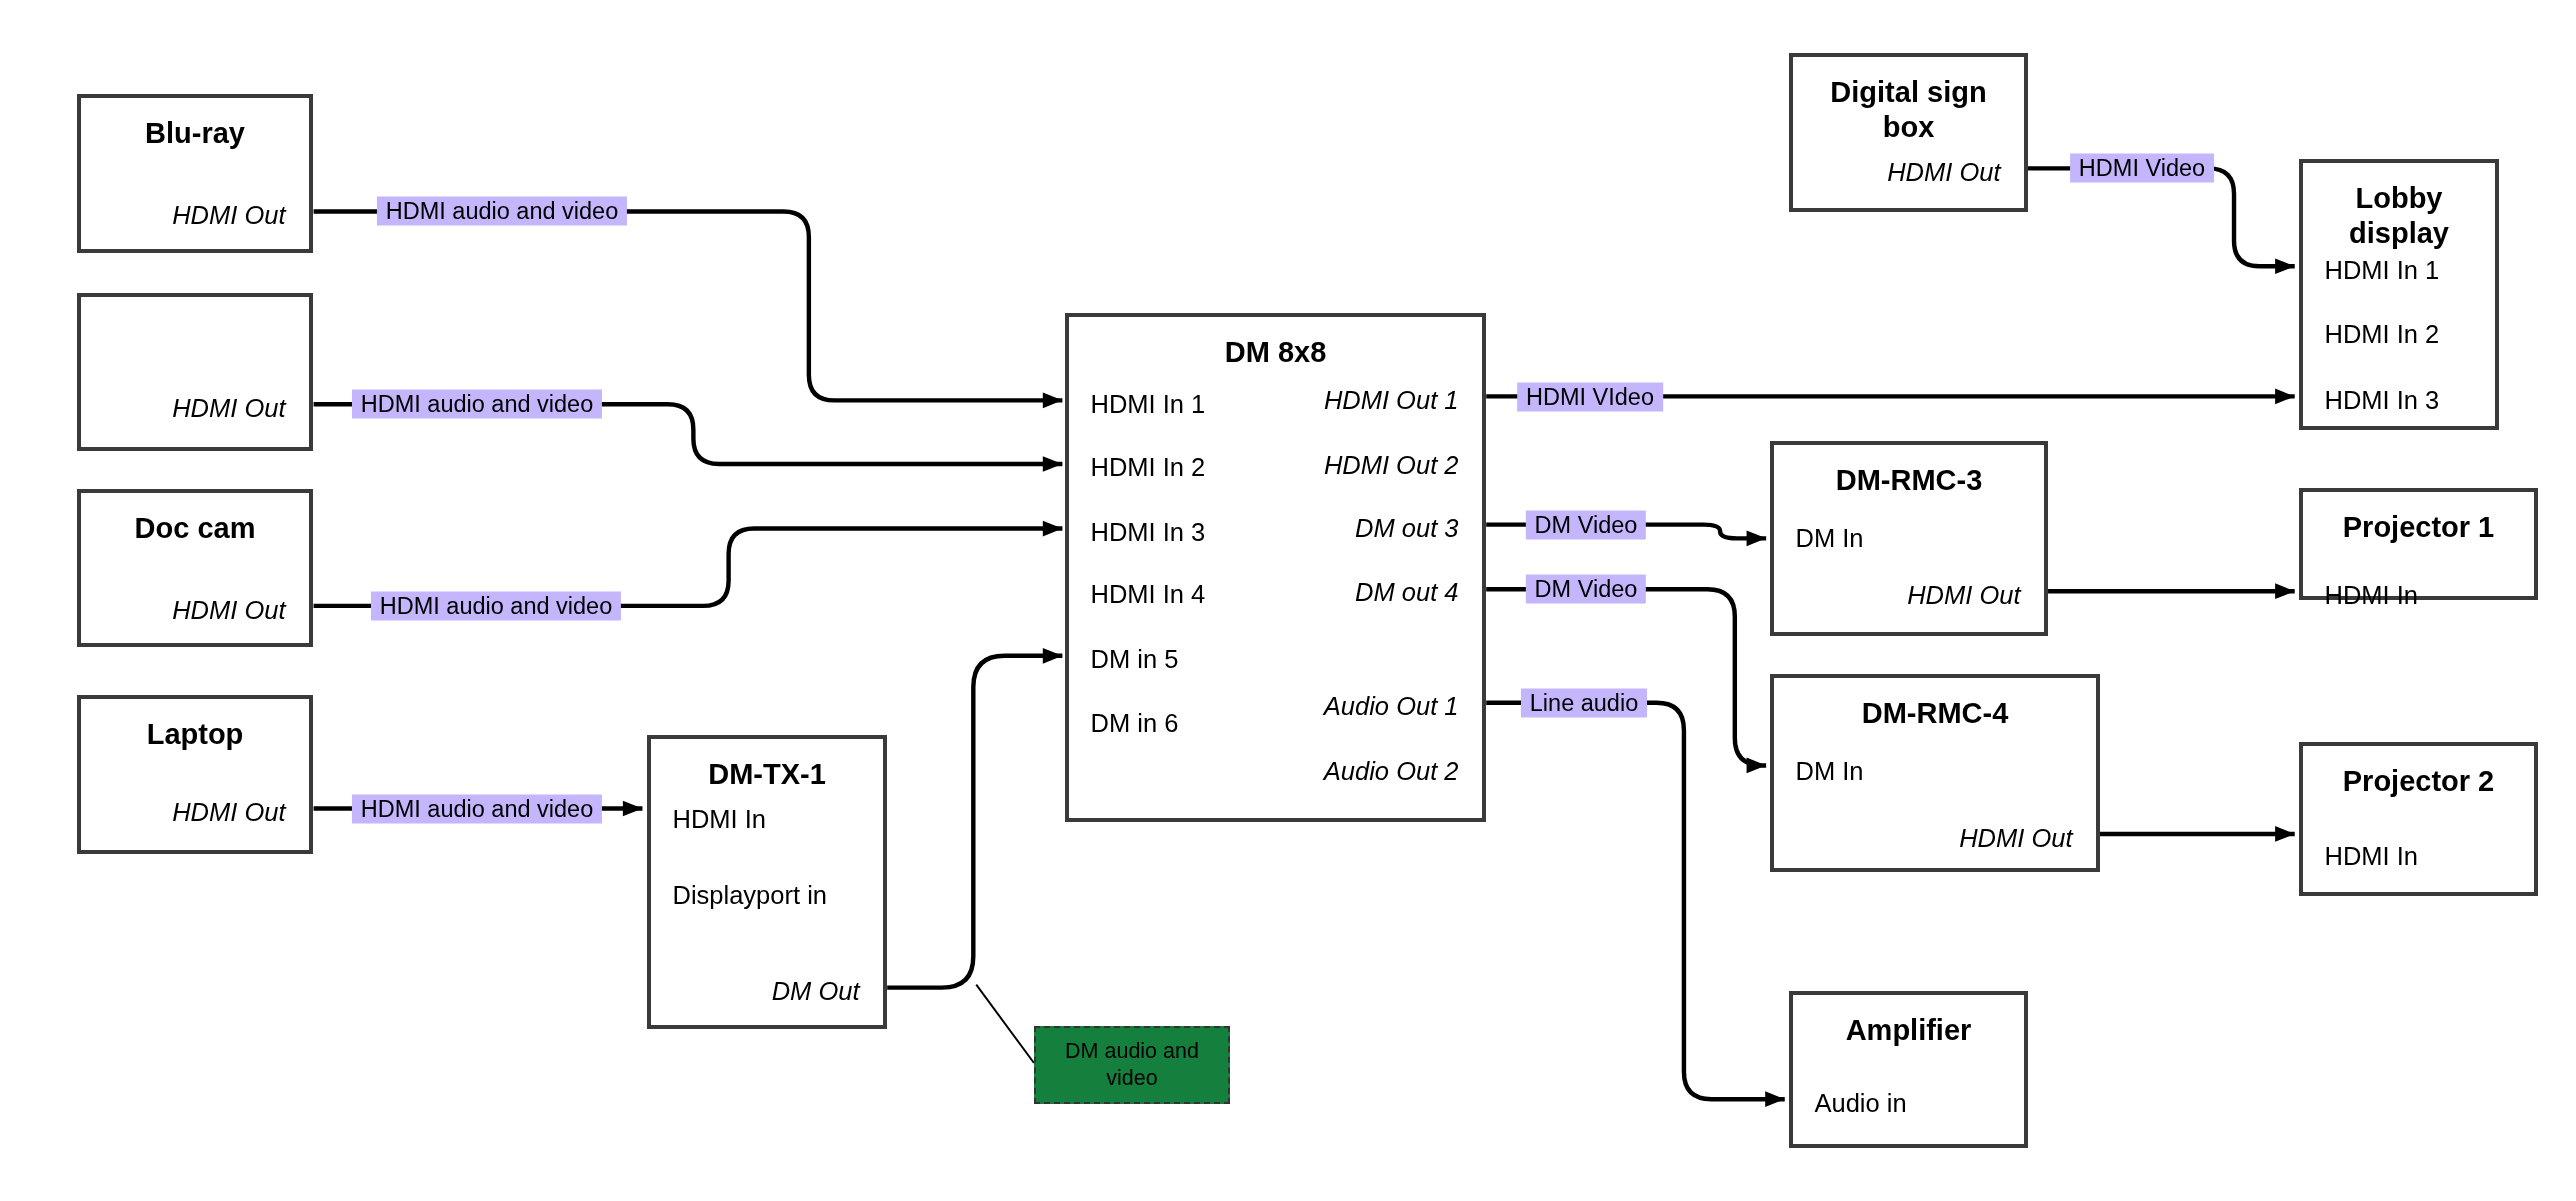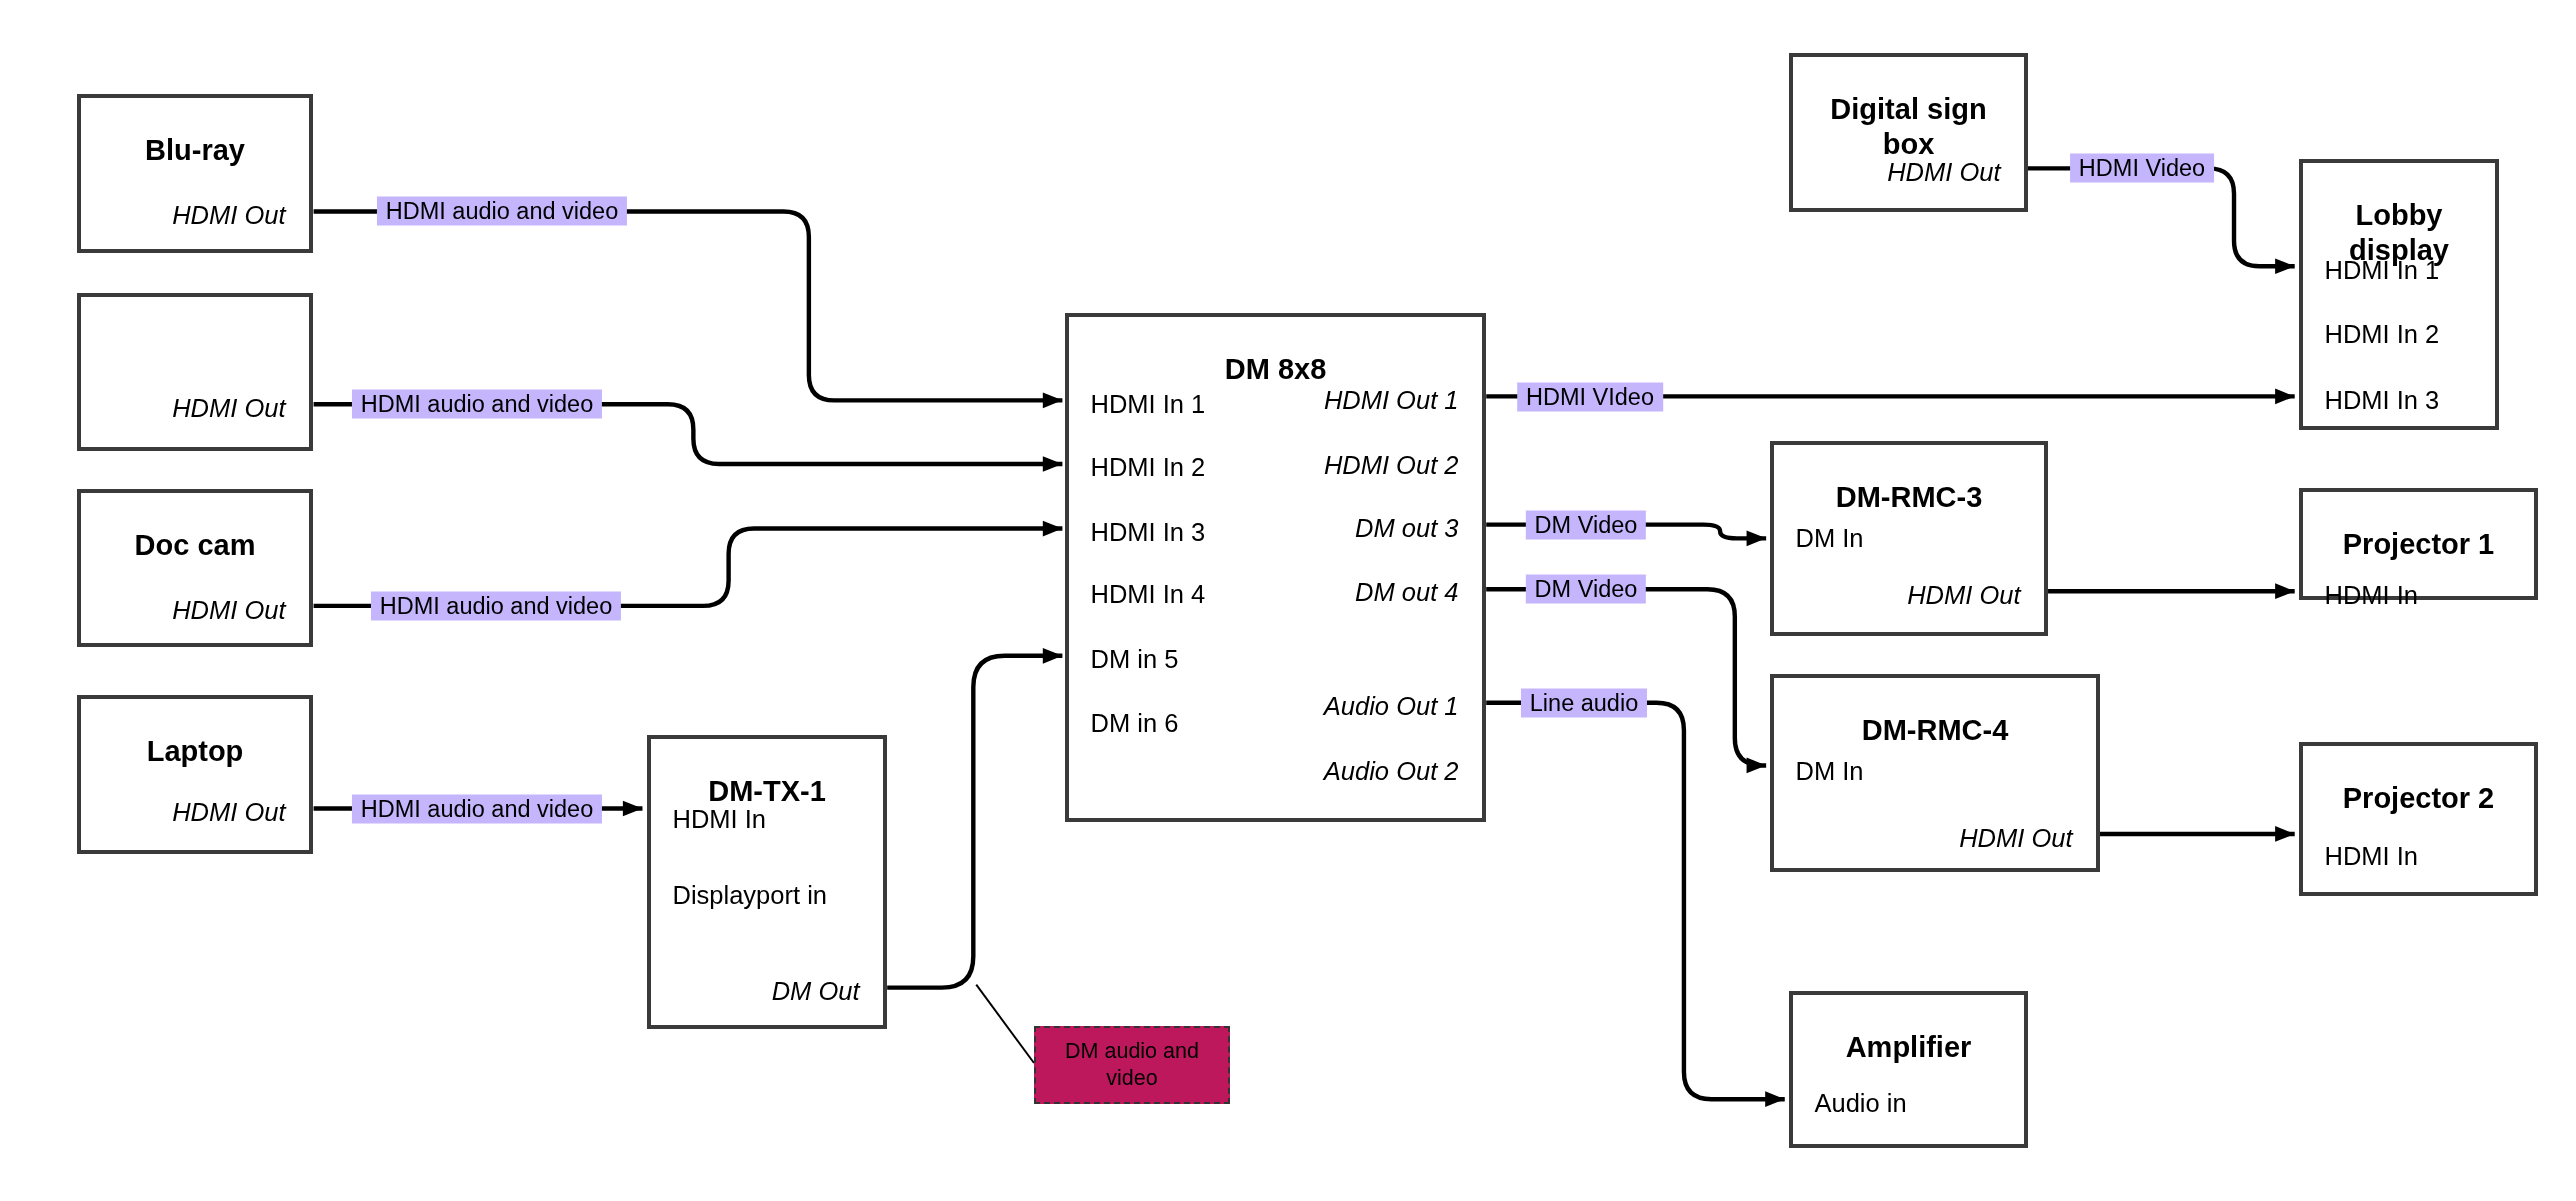--- a/index.html
+++ b/index.html
@@ -2,27 +2,27 @@
 <html><head>
 <meta charset="utf-8">
 <style>
   html,body{margin:0;padding:0;background:#ffffff;}
   body{width:2576px;height:1201px;position:relative;overflow:hidden;
        font-family:"Liberation Sans","DejaVu Sans",sans-serif;color:#000;}
   #canvas{position:absolute;left:0;top:0;width:2576px;height:1201px;}
   #wires{position:absolute;left:0;top:0;z-index:1;}
   .node{position:absolute;background:#ffffff;border:4.9px solid #3a3a3a;box-sizing:border-box;z-index:2;}
   .node .title{font-weight:bold;font-size:29px;line-height:35px;text-align:center;
-               padding-top:35px;white-space:pre-line;}
+               padding-top:18px;white-space:pre-line;}
   .port{position:absolute;font-size:25.5px;line-height:35px;white-space:nowrap;}
   .port.l{left:21.5px;}
   .port.r{right:23.5px;text-align:right;font-style:italic;}
   .wire-label{position:absolute;z-index:3;transform:translate(-50%,-50%);
               background:#c4b5fd;padding:0 8.8px;font-size:23.5px;line-height:29px;white-space:nowrap;}
-  .callout{position:absolute;z-index:3;border:2px dashed #333;background:#be185d;
+  .callout{position:absolute;z-index:3;border:2px dashed #333;background:#15803d;
            box-sizing:border-box;display:flex;align-items:center;justify-content:center;
            text-align:center;font-size:21.5px;line-height:27.4px;white-space:pre-line;}
 </style>
 </head>
 <body>
 
 <div id="canvas">
 
   <svg id="wires" width="2576" height="1201" viewBox="0 0 2631 1227">
     <defs>

